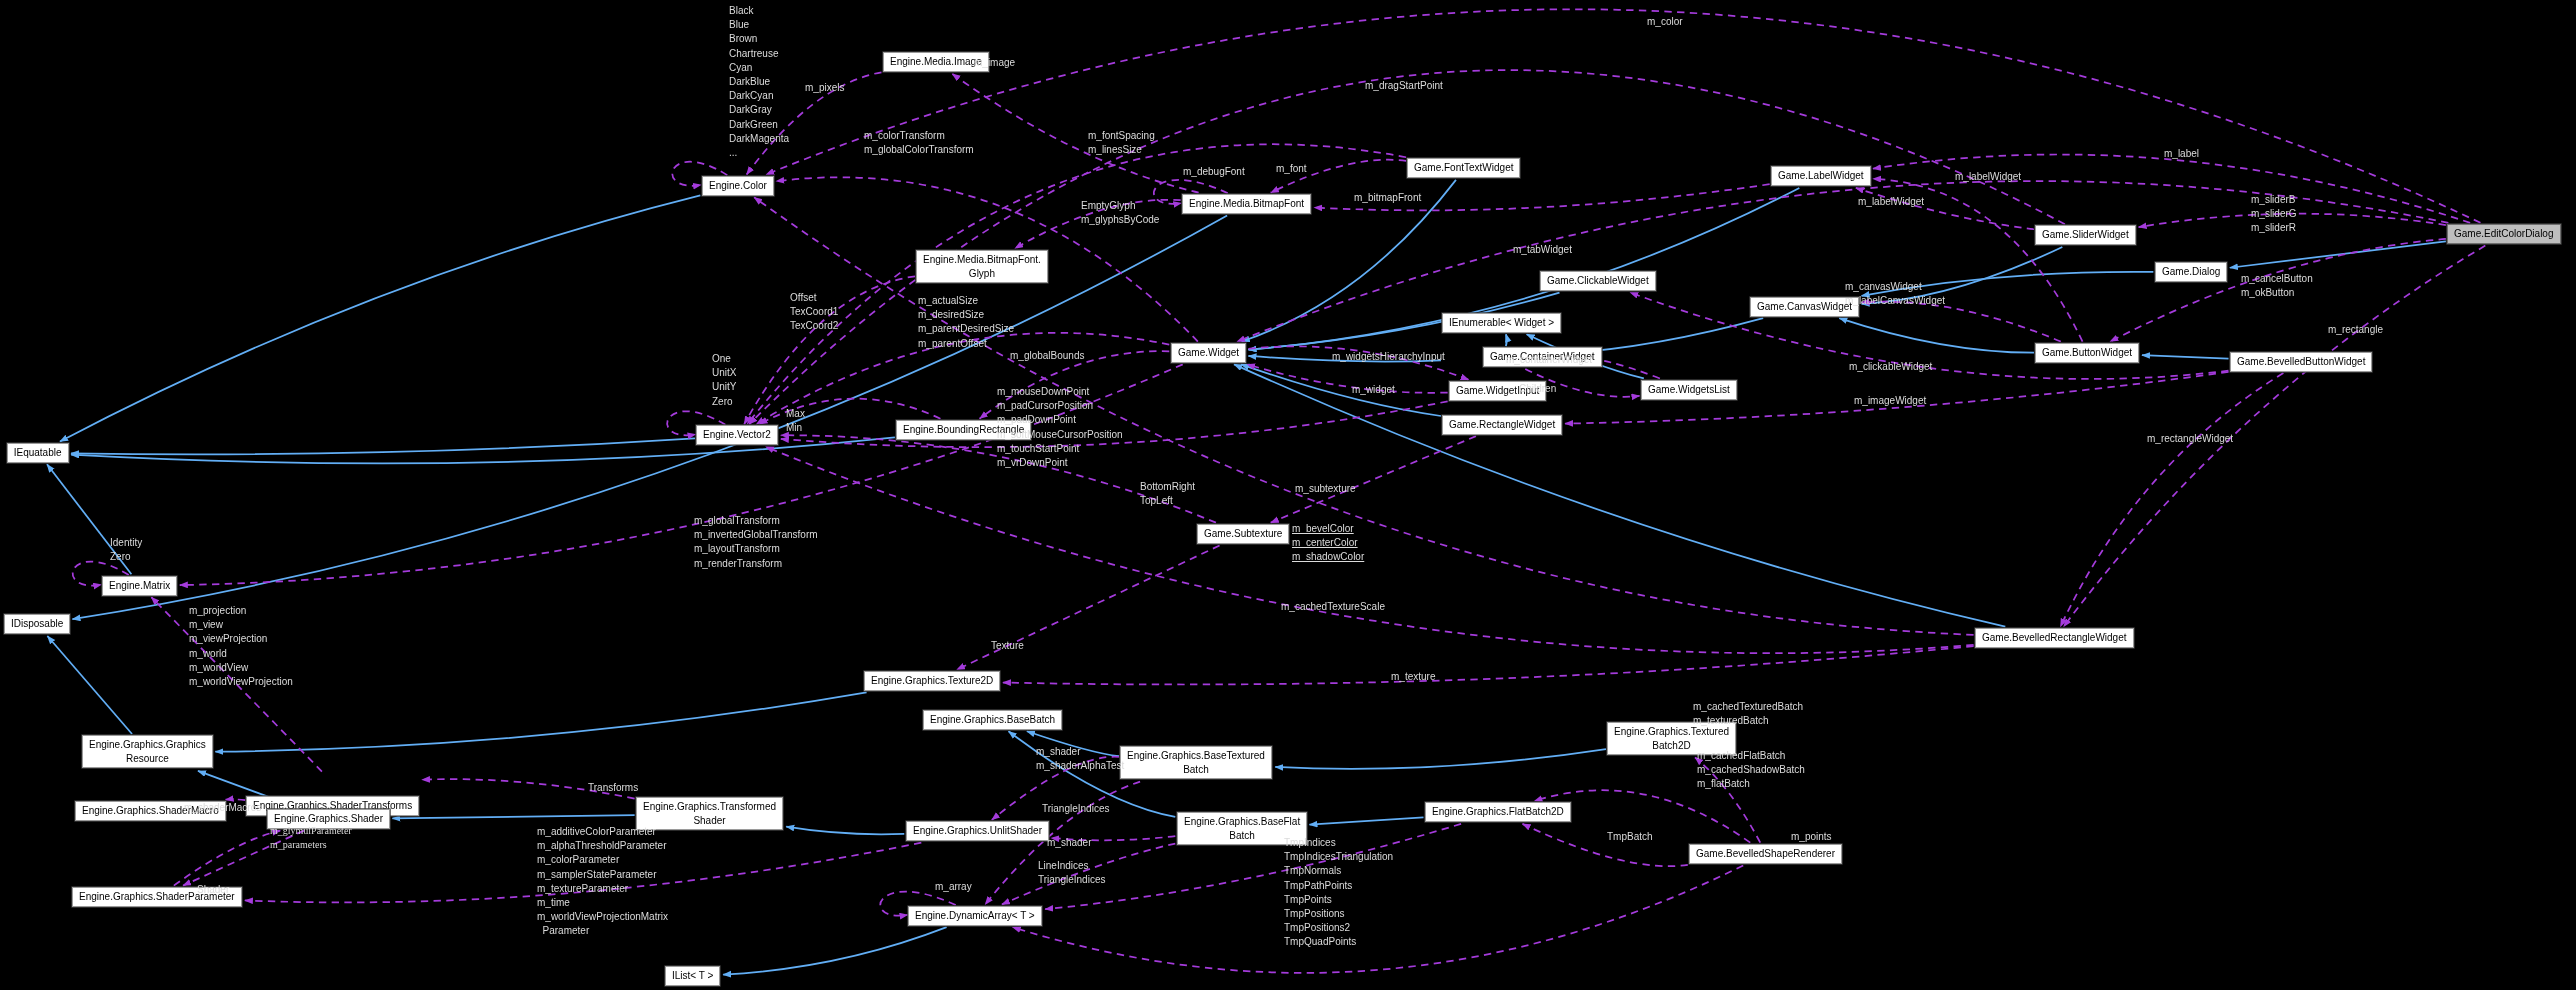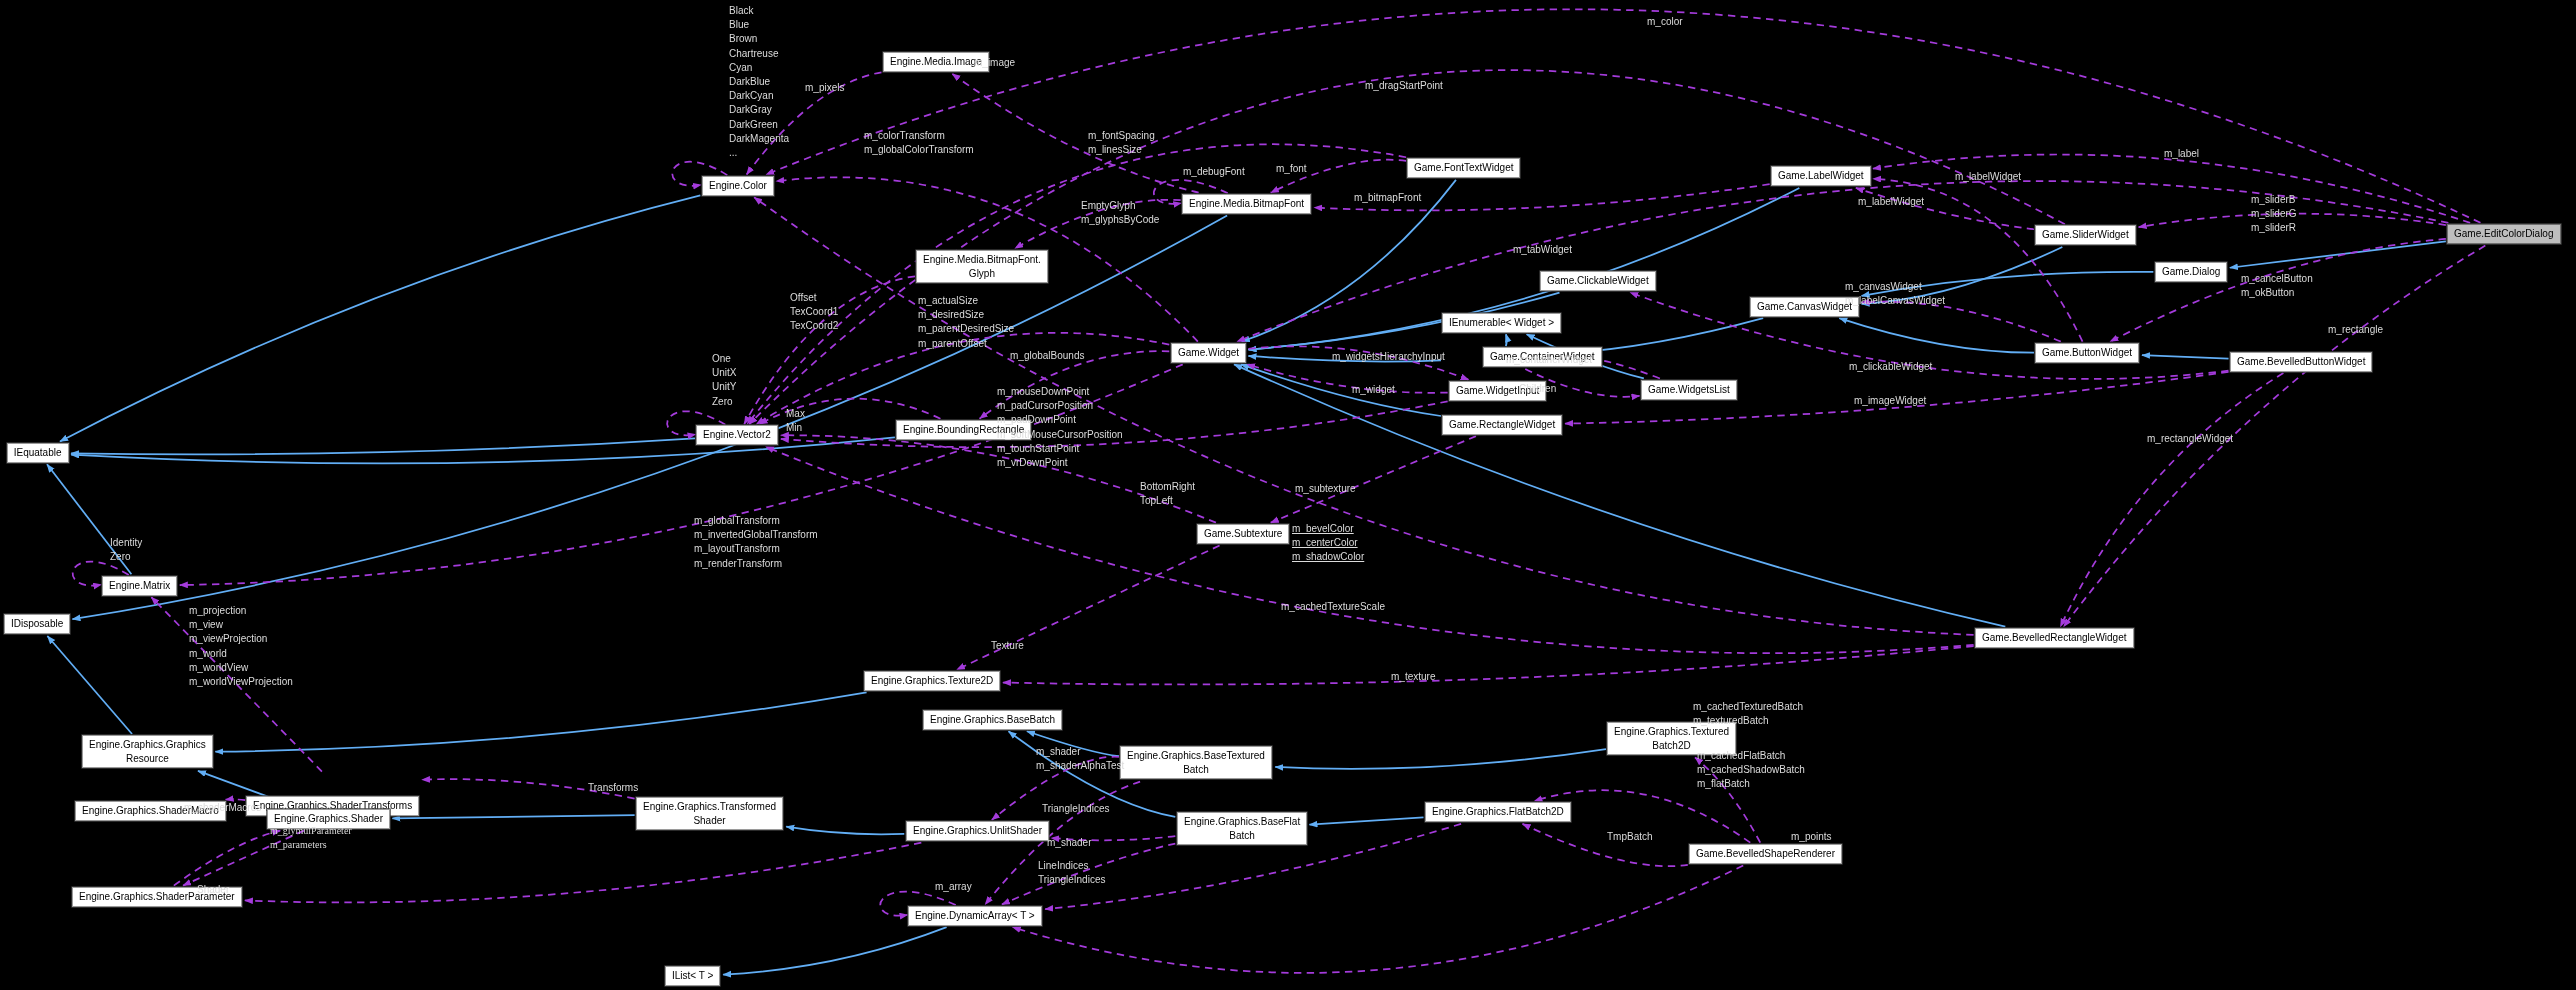--- a/index.html
+++ b/index.html
@@ -239,26 +239,42 @@
     <div class="elabel" style="left: 1697px; top: 749px;">m_cachedFlatBatch
 m_cachedShadowBatch
 m_flatBatch</div>
     <div class="elabel" style="left: 1036px; top: 745px;">m_shader
 m_shaderAlphaTest</div>
     <div class="elabel" style="left: 1042px; top: 802px;">TriangleIndices</div>
     <div class="elabel" style="left: 1047px; top: 836px;">m_shader</div>
     <div class="elabel" style="left: 1038px; top: 859px;">LineIndices
 TriangleIndices</div>
     <div class="elabel" style="left: 935px; top: 880px;">m_array</div>
+    <div class="elabel" style="left: 1284px; top: 836px;">TmpIndices
+TmpIndicesTriangulation
+TmpNormals
+TmpPathPoints
+TmpPoints
+TmpPositions
+TmpPositions2
+TmpQuadPoints</div>
     <div class="elabel" style="left: 1607px; top: 830px;">TmpBatch</div>
     <div class="elabel" style="left: 1791px; top: 830px;">m_points</div>
     <div class="elabel" style="left: 588px; top: 781px;">Transforms</div>
     <div class="elabel" style="left: 184px; top: 801px;">m_shaderMacros</div>
     <div class="elabel" style="left: 270px; top: 824px; font-family: Liberation Serif, serif;">m_glymulParameter
 m_parameters</div>
+    <div class="elabel" style="left: 537px; top: 825px;">m_additiveColorParameter
+m_alphaThresholdParameter
+m_colorParameter
+m_samplerStateParameter
+m_textureParameter
+m_time
+m_worldViewProjectionMatrix
+  Parameter</div>
     <div class="elabel" style="left: 197px; top: 883px;">Shader</div>
     <div class="elabel" style="left: 2164px; top: 147px;">m_label</div>
     <div class="elabel" style="left: 1955px; top: 170px;">m_labelWidget</div>
     <div class="elabel" style="left: 1858px; top: 195px;">m_labelWidget</div>
     <div class="elabel" style="left: 2251px; top: 193px;">m_sliderB
 m_sliderG
 m_sliderR</div>
     <div class="elabel" style="left: 1845px; top: 280px;">m_canvasWidget
 m_labelCanvasWidget</div>
     <div class="elabel" style="left: 2241px; top: 272px;">m_cancelButton

